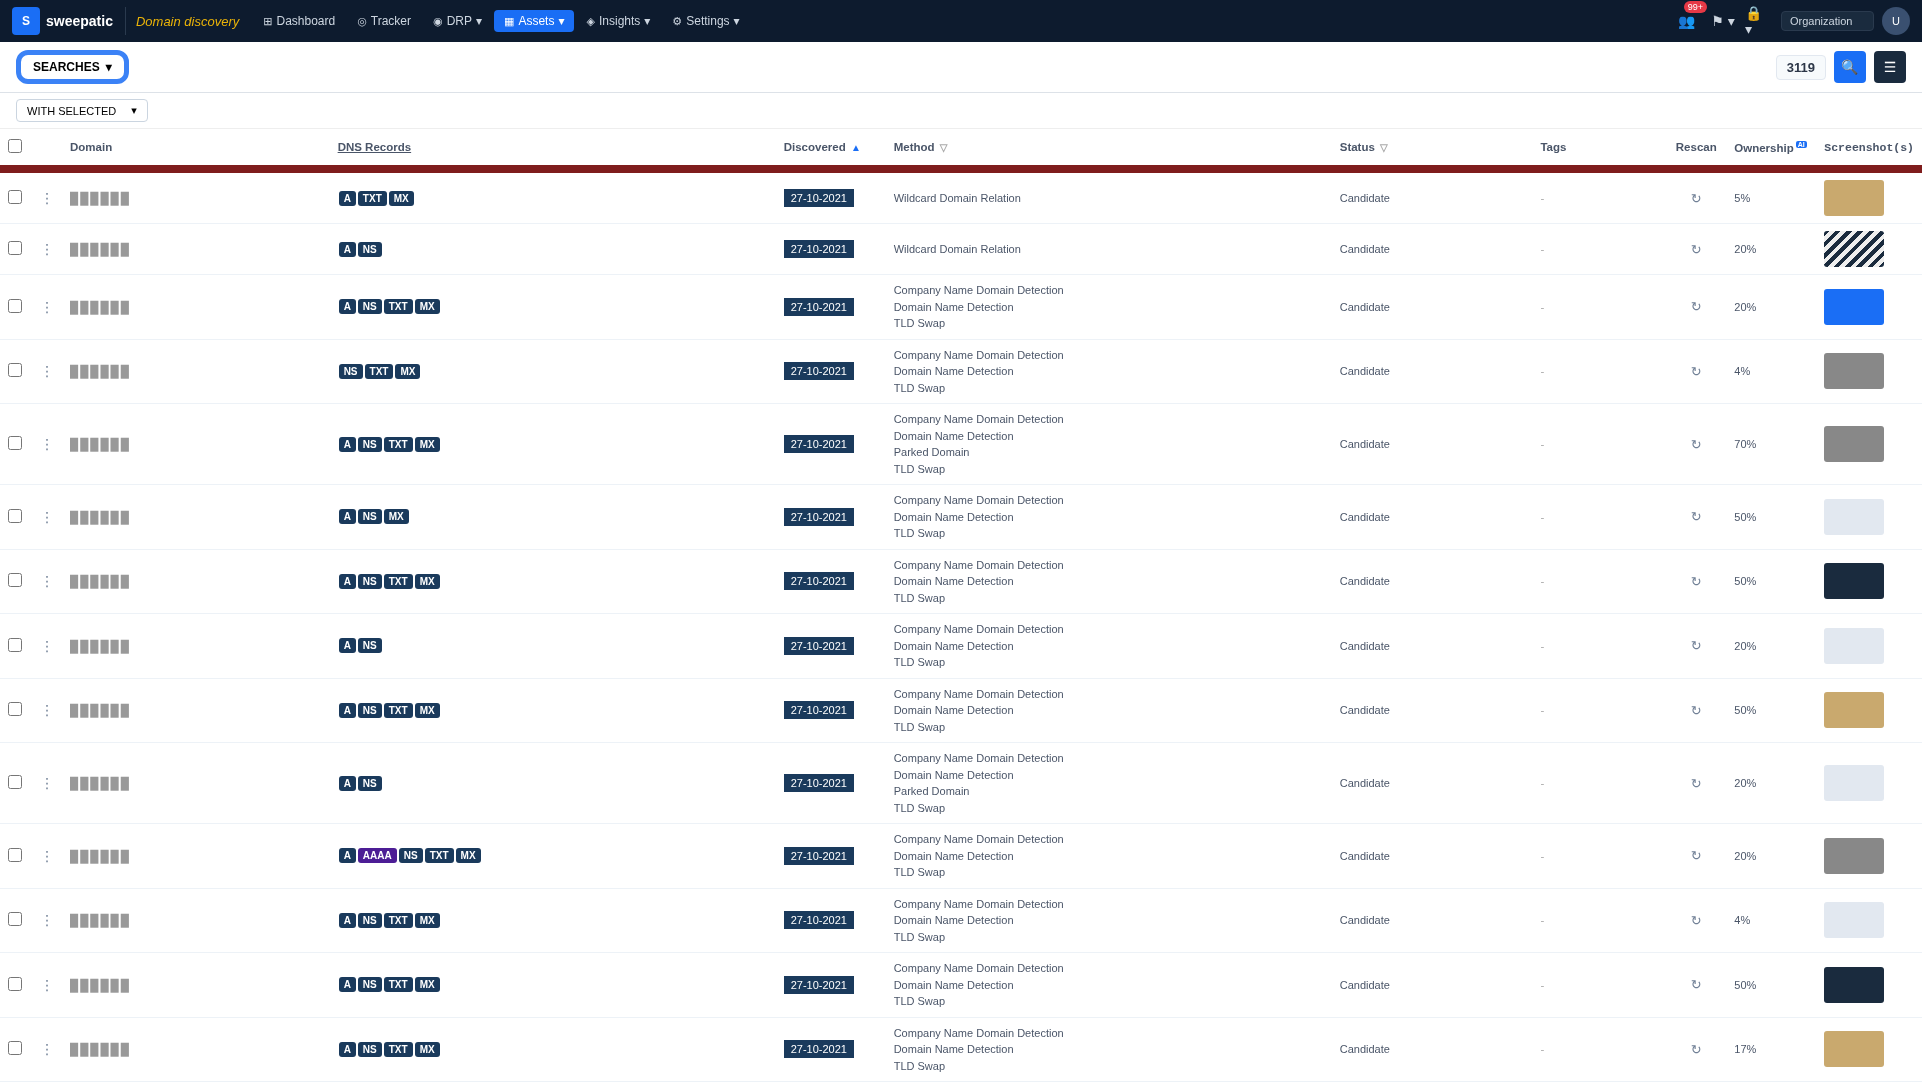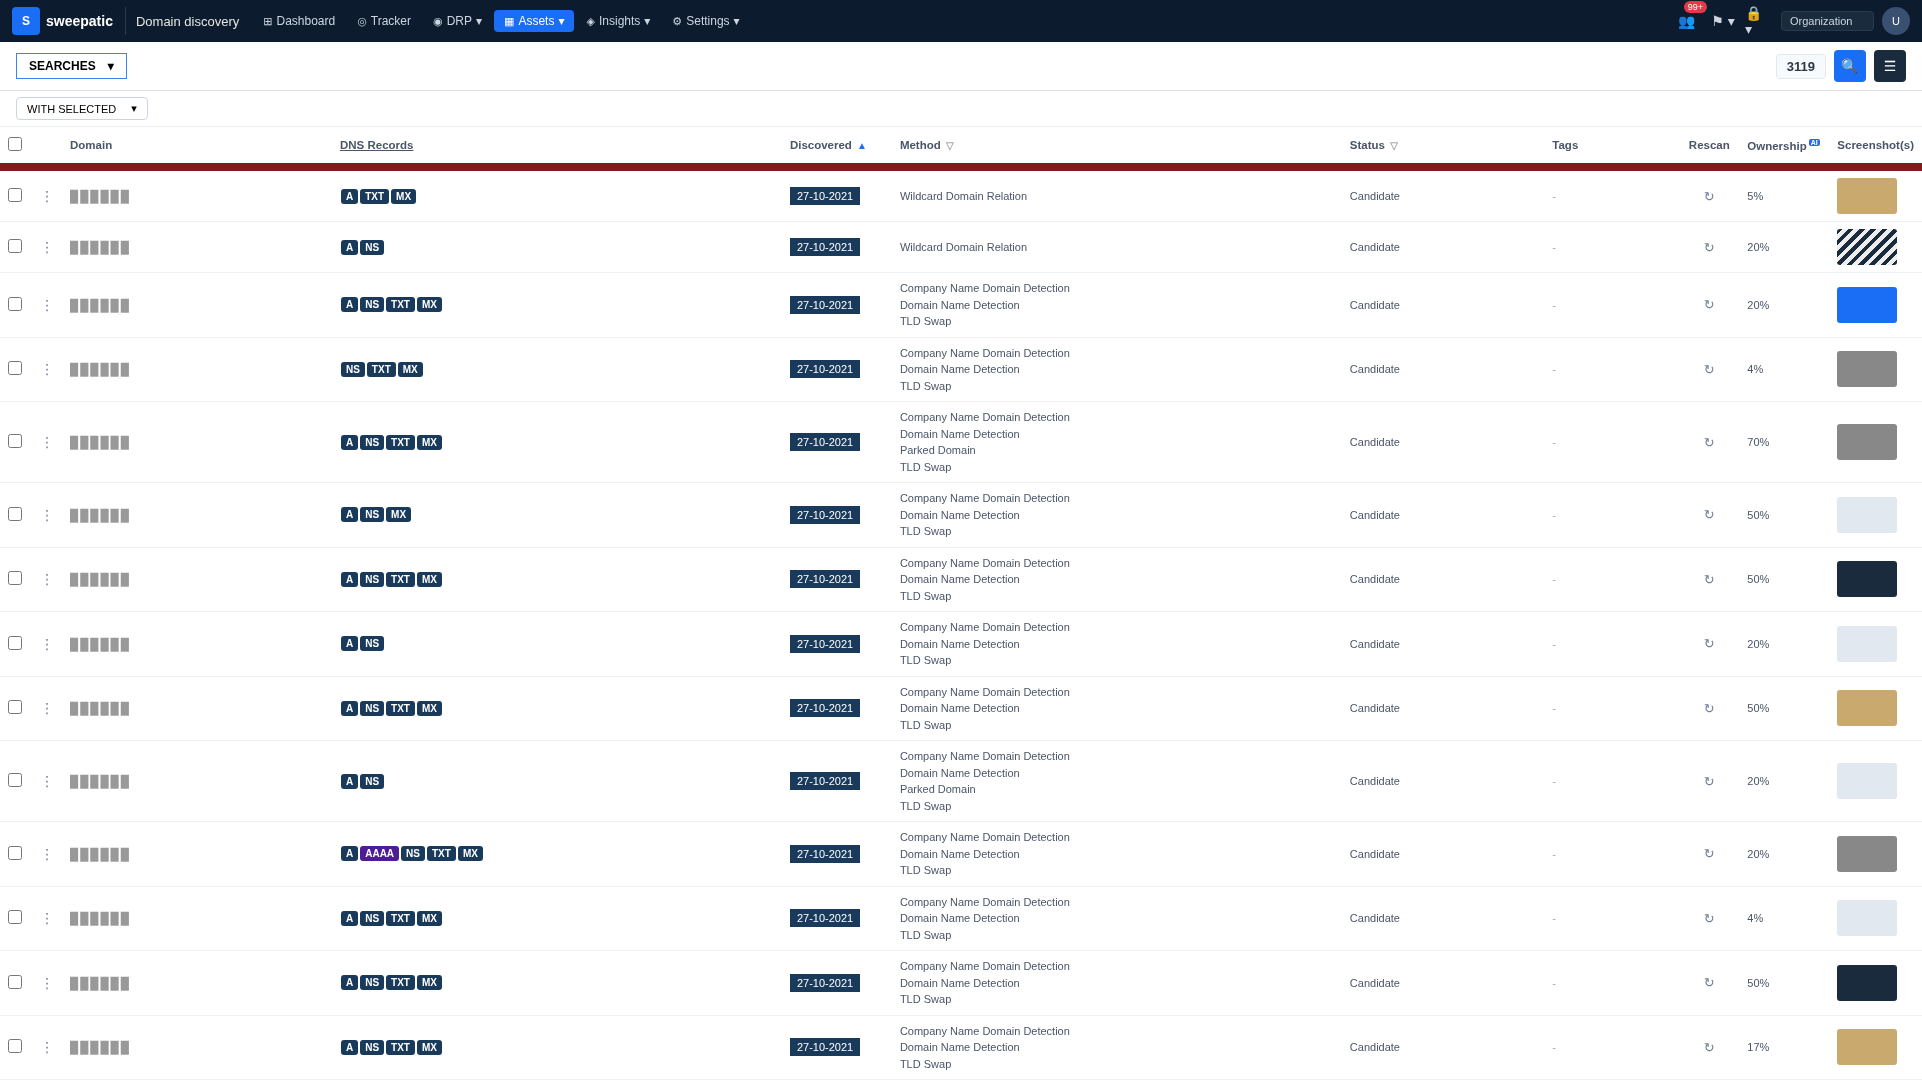--- a/index.html
+++ b/index.html
@@ -21,21 +21,21 @@
       border-right: 1px solid #2a3a4e;
       padding-right: 12px; margin-right: 4px;
     }
     .brand-logo {
       width: 28px; height: 28px;
       background: #1a6ef5;
       border-radius: 4px;
       display: flex; align-items: center; justify-content: center;
       color: #fff; font-weight: 900; font-size: 12px;
     }
-    .page-title { color: #e5e5e5; font-size: 13px; }
+    .page-title { color: #eab308; font-size: 13px; font-style: italic; }
     .nav-items { display: flex; align-items: center; gap: 2px; margin-left: 8px; }
     .nav-item {
       display: flex; align-items: center; gap: 4px;
       padding: 4px 10px; border-radius: 4px; cursor: pointer;
       color: #cdd6e0; font-size: 12px; white-space: nowrap;
     }
     .nav-item.active { background: #1a6ef5; color: #fff; }
     .nav-item .icon { font-size: 11px; }
     .nav-right { margin-left: auto; display: flex; align-items: center; gap: 8px; }
     .nav-badge { position: relative; display: flex; align-items: center; }
@@ -60,23 +60,23 @@
     }
 
     
     .toolbar {
       background: #fff;
       border-bottom: 1px solid #dde2e8;
       padding: 8px 16px;
       display: flex; align-items: center; gap: 8px;
     }
     .searches-btn {
-      background: #fff; border: 1px solid #3b82f6; border-radius: 0;
+      background: #fff; border: 5px solid #3b82f6; border-radius: 12px;
       padding: 5px 12px; font-size: 12px; cursor: pointer;
-      display: flex; align-items: center; gap: 12px; font-weight: 600;
+      display: flex; align-items: center; gap: 6px; font-weight: 600;
     }
     .count-display {
       margin-left: auto;
       font-size: 13px; font-weight: 600; color: #2d3748;
       background: #f7fafc; border: 1px solid #e2e8f0;
       padding: 4px 10px; border-radius: 4px;
     }
     .search-icon-btn {
       background: #1a6ef5; color: #fff; border: none;
       width: 32px; height: 32px; border-radius: 4px;
@@ -129,21 +129,21 @@
     .cb-cell { width: 32px; }
     .actions-cell { width: 24px; }
     .domain-cell { min-width: 120px; max-width: 160px; }
     .dns-cell { min-width: 200px; text-decoration: underline; }
     .discovered-cell { width: 110px; }
     .method-cell { min-width: 200px; }
     .status-cell { min-width: 90px; }
     .tags-cell { min-width: 60px; }
     .rescan-cell { width: 60px; text-align: center; }
     .ownership-cell { width: 90px; }
-    .screenshot-cell { width: 90px; }
+    .screenshot-cell { width: 90px; font-family: Liberation Mono, monospace; }
 
     input[type="checkbox"] { cursor: pointer; accent-color: #1a6ef5; width: 14px; height: 14px; }
 
     .dns-tag {
       display: inline-block; border-radius: 3px;
       padding: 2px 5px; font-size: 10px; font-weight: 700;
       margin: 1px;
     }
     .dns-a { background: #1a3a5c; color: #fff; }
     .dns-ns { background: #1a3a5c; color: #fff; }

